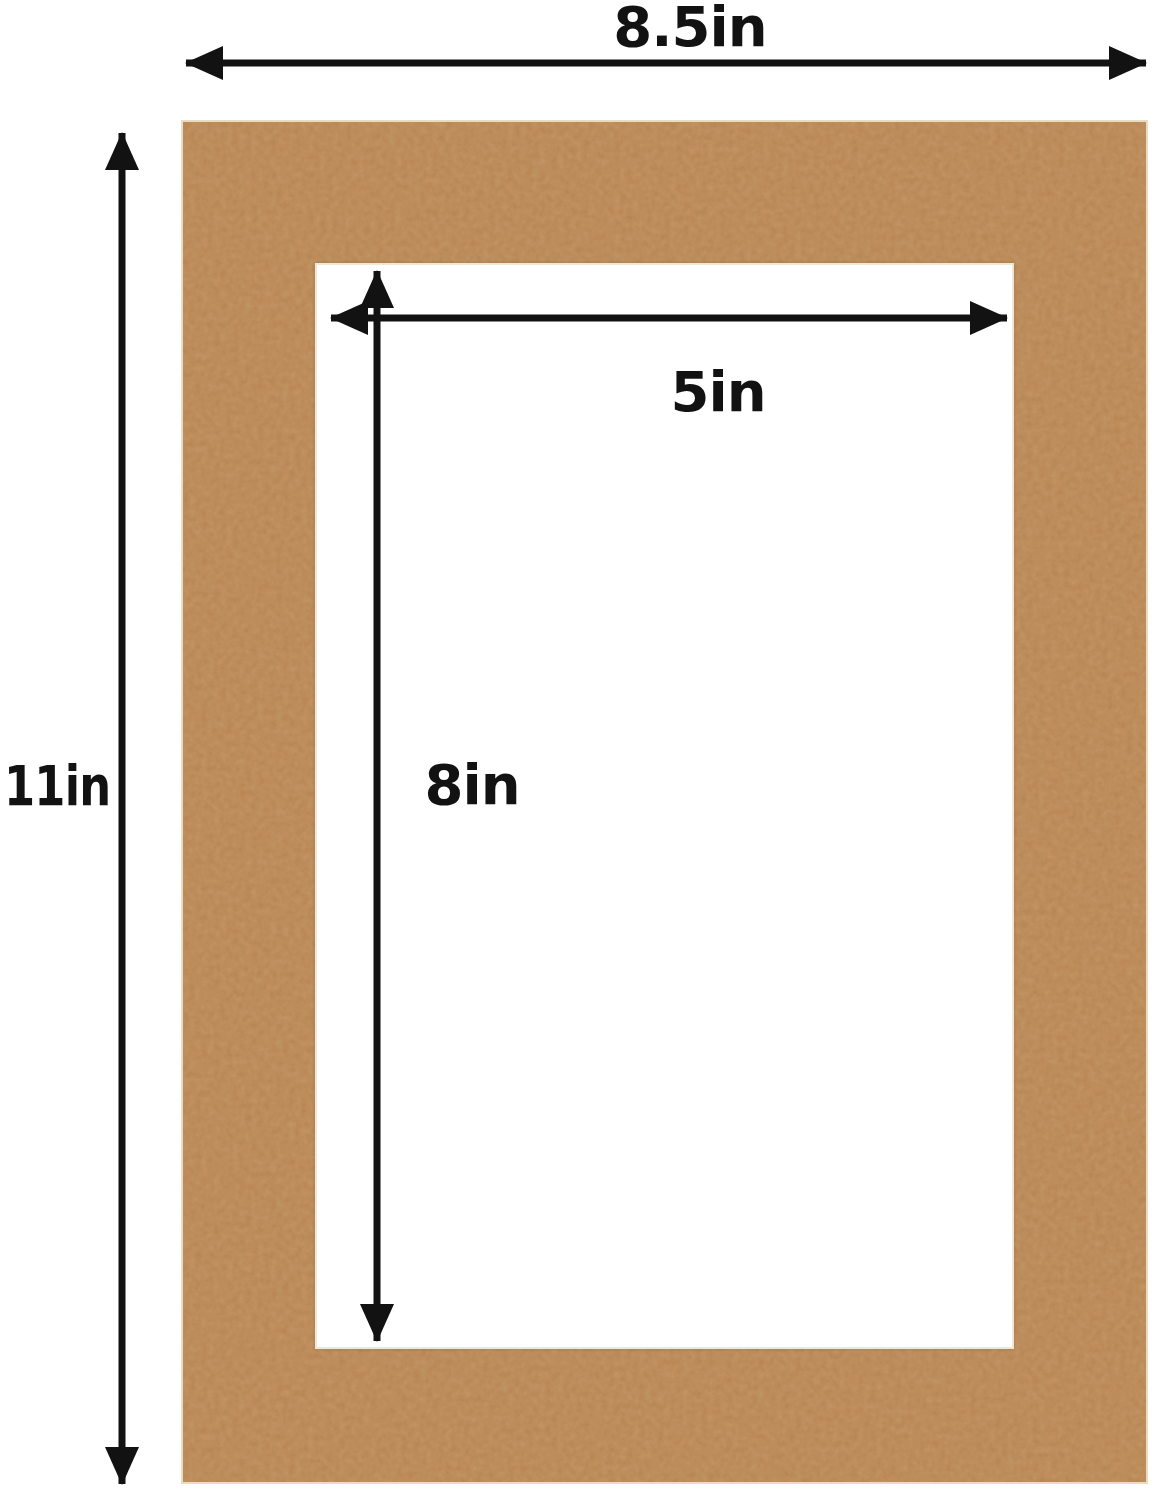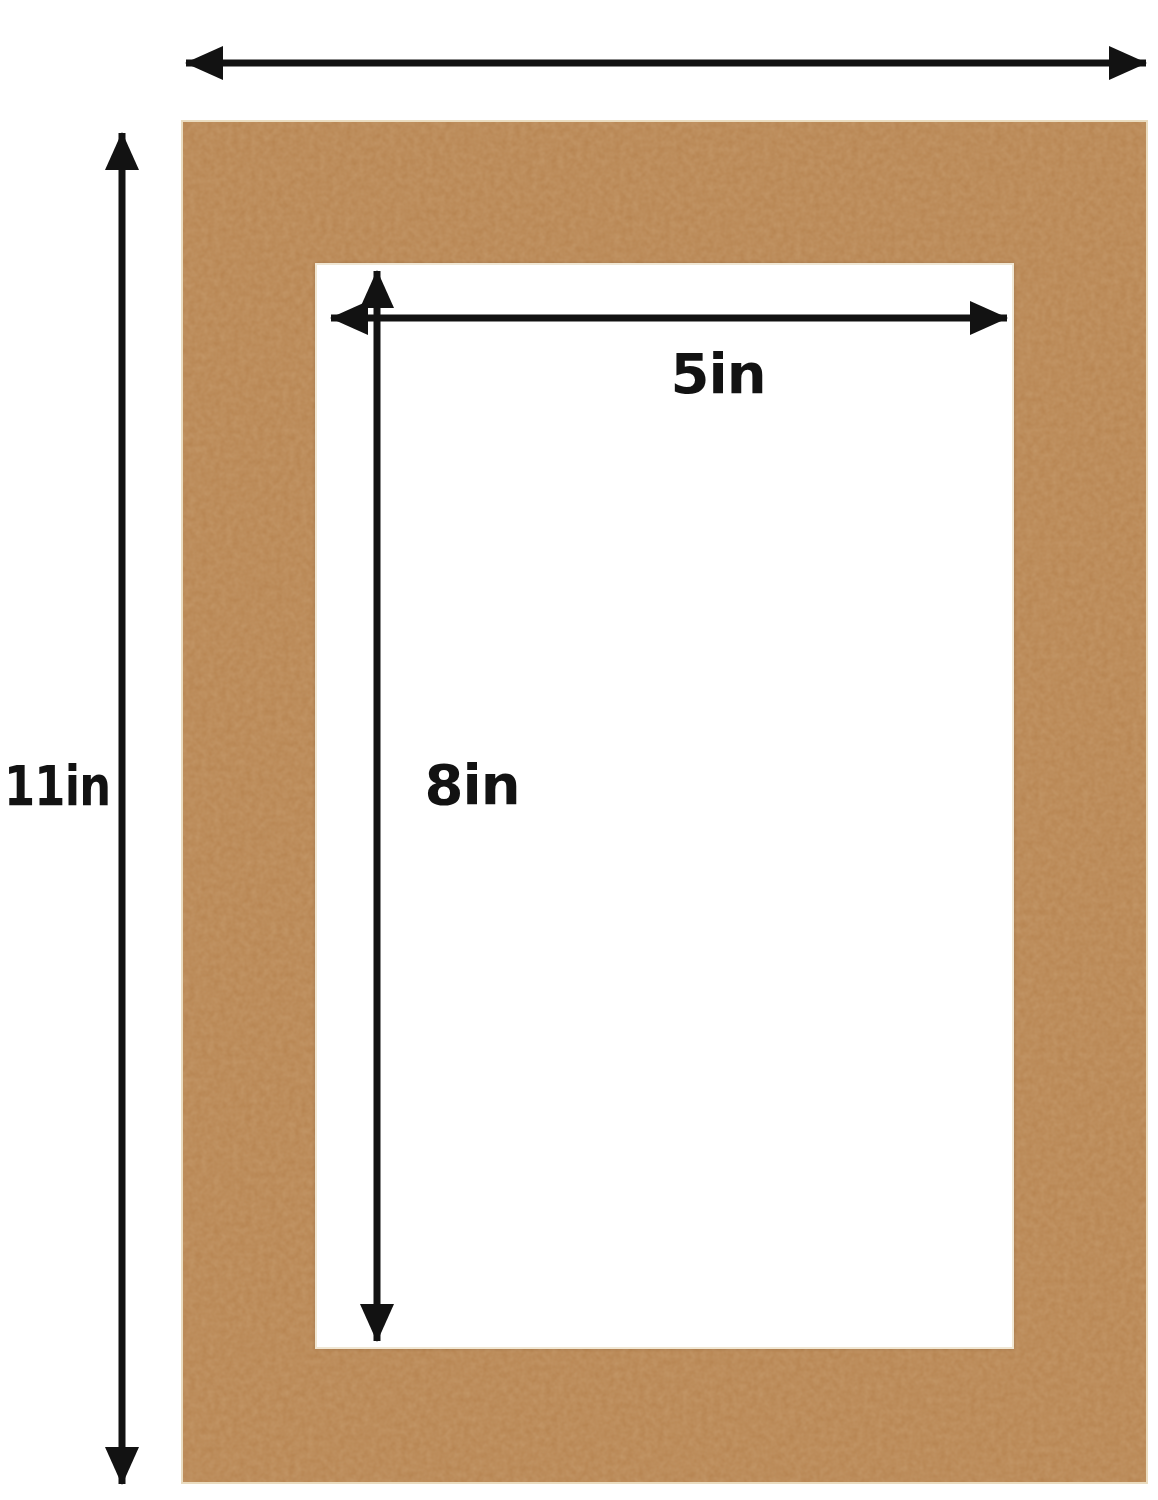--- a/index.html
+++ b/index.html
@@ -68,20 +68,21 @@
       <marker id="ahStart" markerUnits="userSpaceOnUse" markerWidth="38" markerHeight="34" refX="1" refY="17" orient="auto">
         <path d="M38,0 L0,17 L38,34 Z"></path>
       </marker>
     </defs>
     <line x1="186" y1="63" x2="1146" y2="63" marker-start="url(#ahStart)" marker-end="url(#ahEnd)"></line>
     <line x1="122" y1="133" x2="122" y2="1484" marker-start="url(#ahStart)" marker-end="url(#ahEnd)"></line>
     <line x1="331" y1="318" x2="1007" y2="318" marker-start="url(#ahStart)" marker-end="url(#ahEnd)"></line>
     <line x1="377" y1="271" x2="377" y2="1341" marker-start="url(#ahStart)" marker-end="url(#ahEnd)"></line>
   </svg>
 
+  <div class="dim-label" style="left:690px;top:27px;">8.5in</div>
 
   <div class="dim-label left-edge" style="top:786px;">11in</div>
 
-  <div class="dim-label" style="left:718px;top:374px;">5in</div>
+  <div class="dim-label" style="left:718px;top:392px;">5in</div>
 
   <div class="dim-label" style="left:456px;top:785px;margin-left:16px;">8in</div>
 
 </div>
 
 </body></html>

